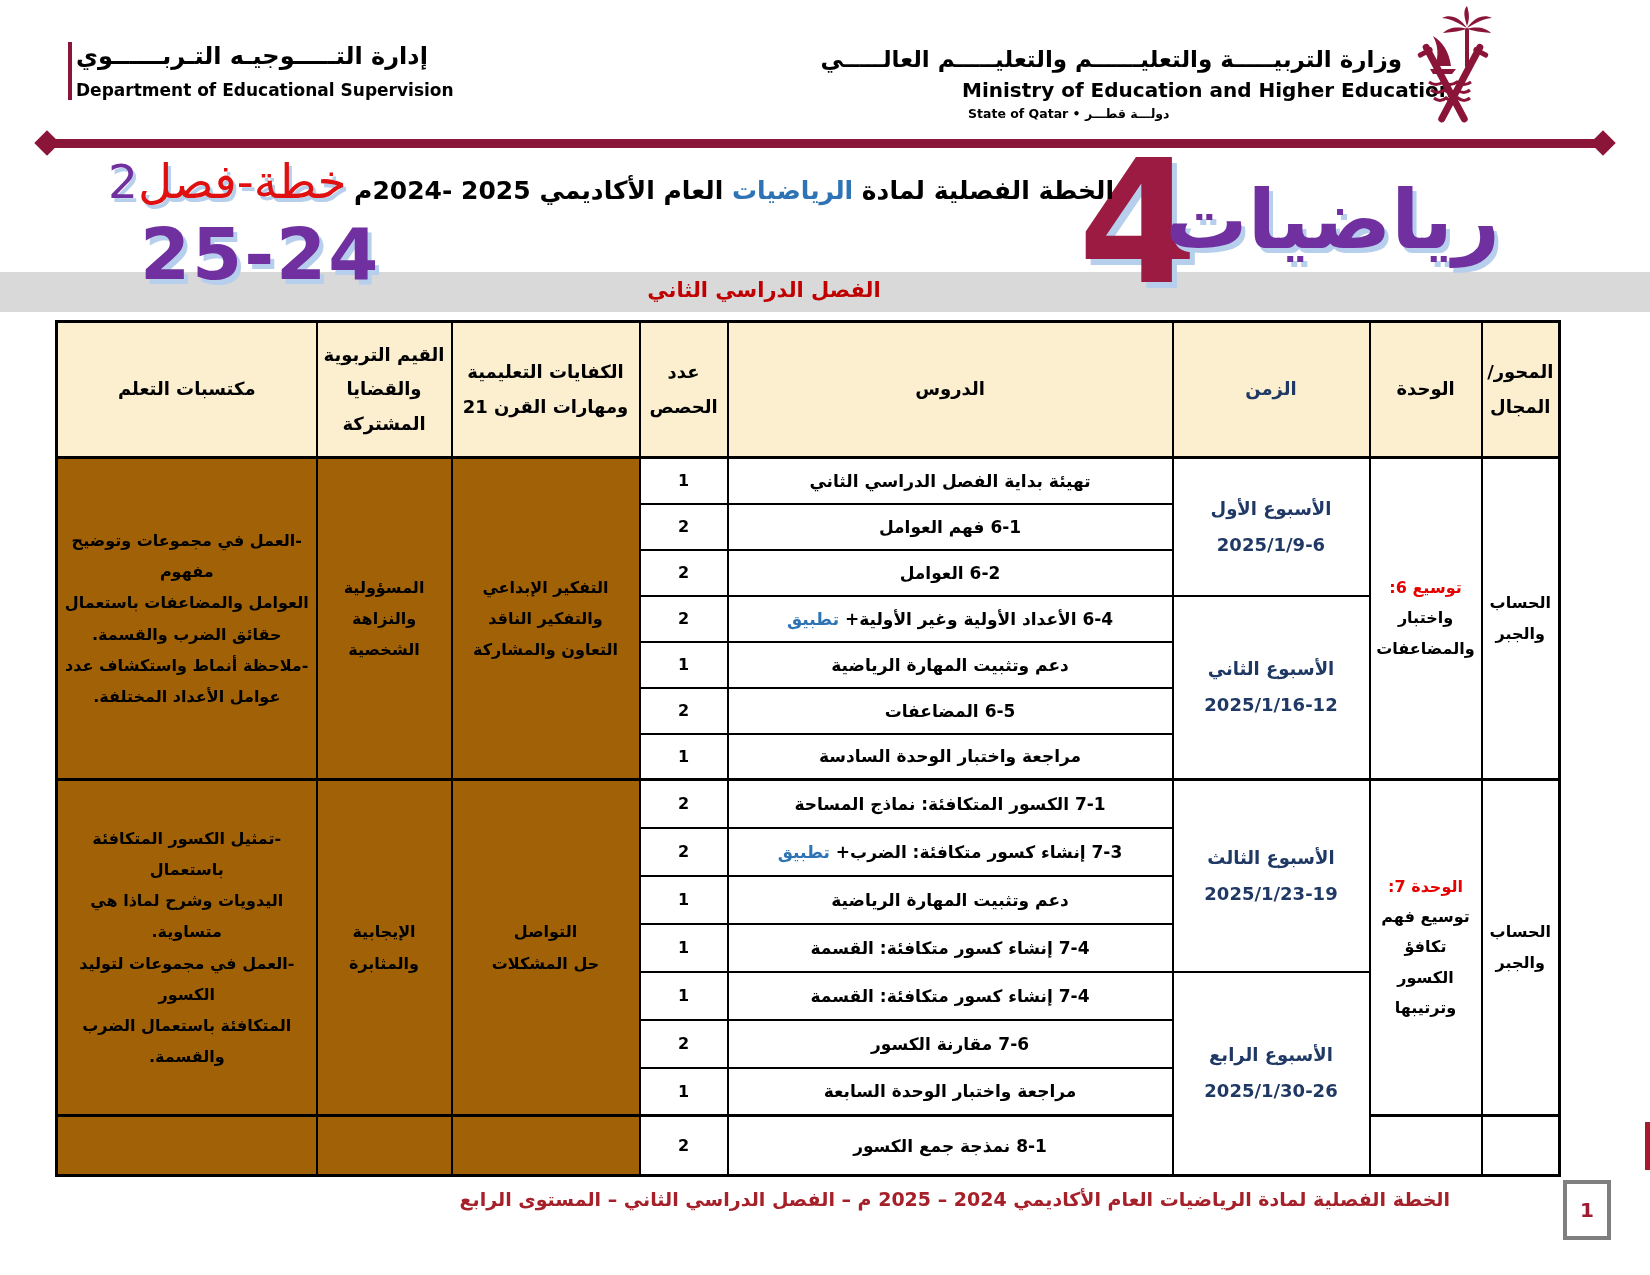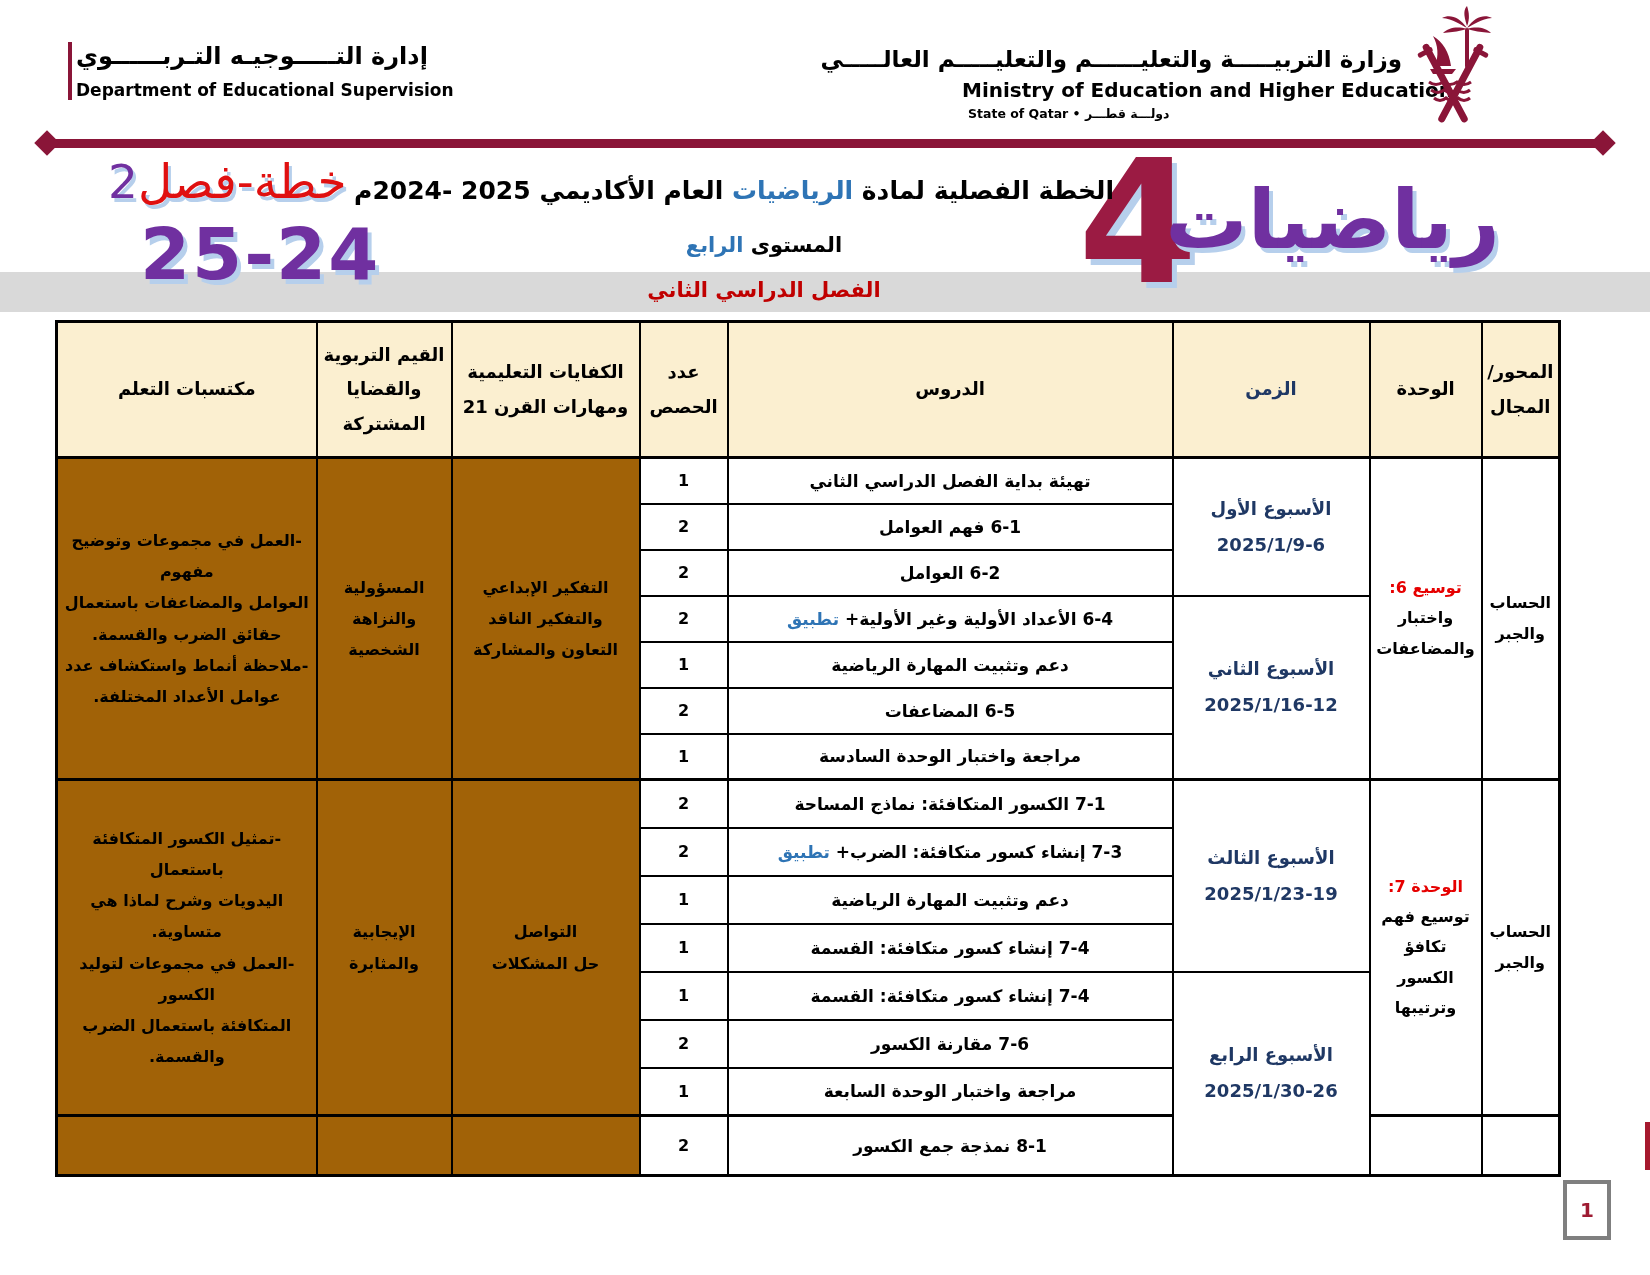--- a/index.html
+++ b/index.html
@@ -107,23 +107,20 @@
   <div class="wa-plan">
     <span class="red">خطة-فصل</span><span class="purple">2</span>
   </div>
   <div class="wa-year">25-24</div>
 
   <div class="wa-num">4</div>
   <div class="wa-subject">رياضيات</div>
 
   <div class="titleline t1">
     <span>الخطة الفصلية لمادة </span><span class="blue-w">الرياضيات</span><span> العام الأكاديمي </span><span class="ltr">2024- 2025</span><span>م</span>
-  </div>
-  <div class="titleline t2">
-    <span>المستوى </span><span class="blue-w">الرابع</span>
   </div>
   <div class="titleline t3">الفصل الدراسي الثاني</div>
 
   <table class="plan-table">
     <colgroup>
       <col style="width:78px">
         <col style="width:112px">
         <col style="width:197px">
         <col style="width:445px">
       <col style="width:88px">
@@ -261,16 +258,17 @@
         <td class="unit"></td>
         <td class="lesson"><span>8-1 نمذجة جمع الكسور</span></td>
         <td class="count">2</td>
         <td class="greencell"></td>
         <td class="greencell"></td>
         <td class="greencell"></td>
       </tr>
     </tbody>
   </table>
 
+  <div class="footer-text">الخطة الفصلية لمادة الرياضيات العام الأكاديمي 2024 – 2025 م – الفصل الدراسي الثاني – المستوى الرابع</div>
   <div class="page-box">1</div>
   <div class="right-tick"></div>
 
 </div>
 
 </body></html>

